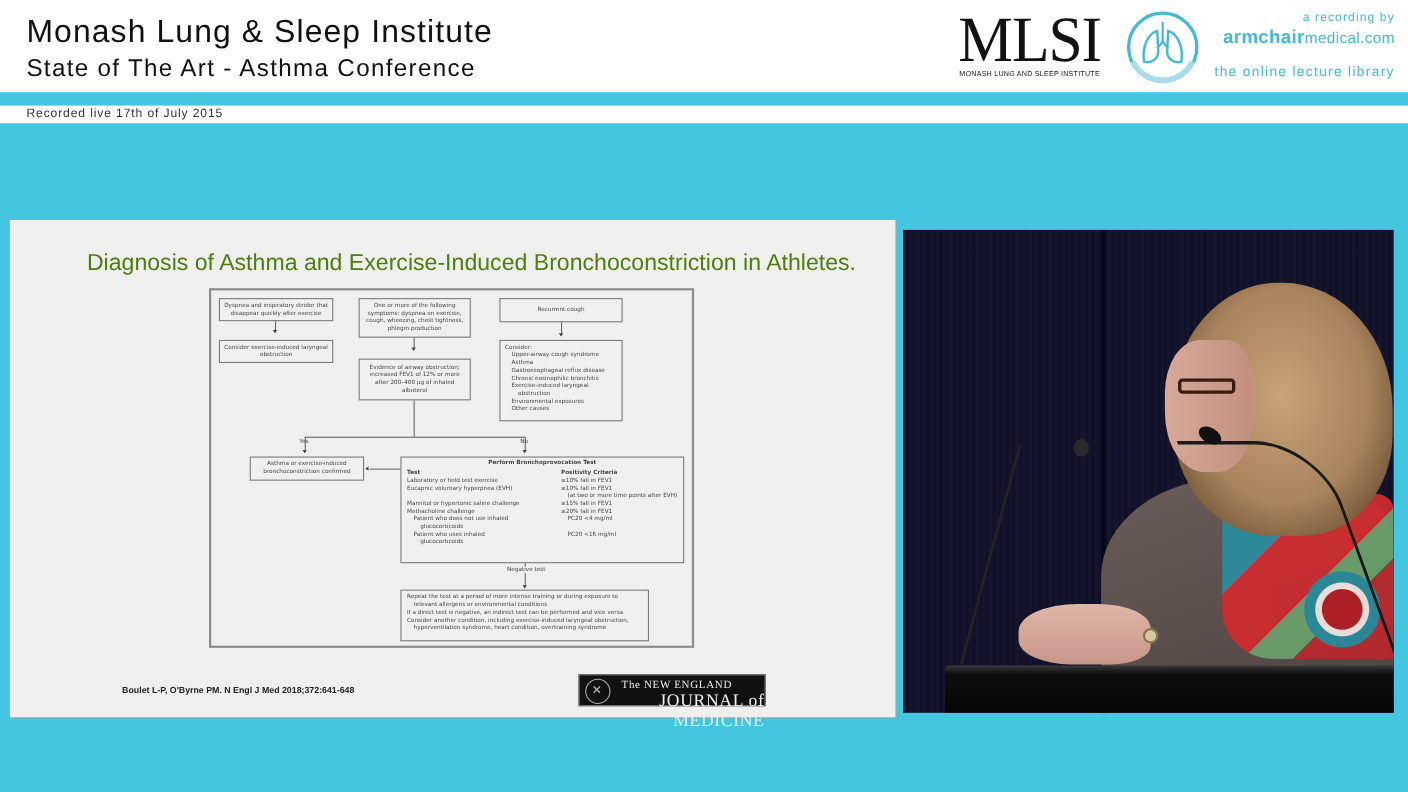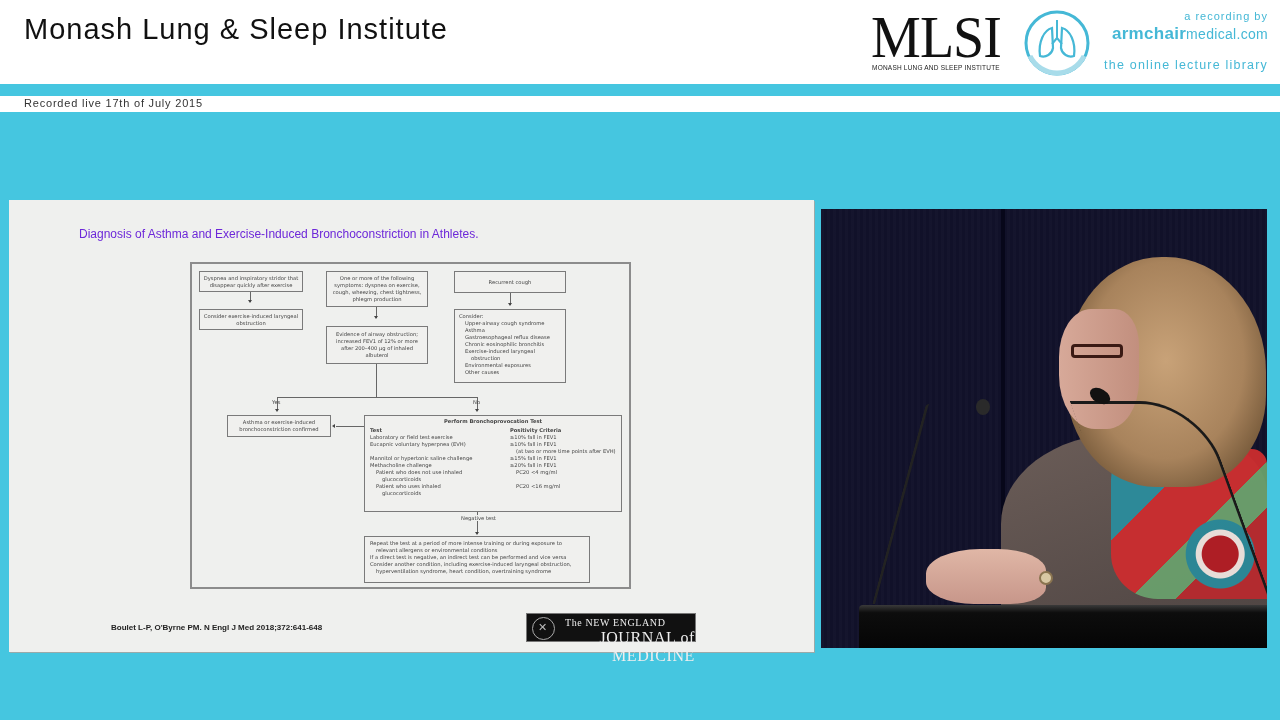--- a/index.html
+++ b/index.html
@@ -19,21 +19,21 @@
   .arm-brand { font-size: 17px; font-weight: bold; letter-spacing: 0.3px; margin-top: 2px; }
   .arm-brand .thin { font-weight: normal; font-size: 14px; }
   .arm-tag { font-size: 12.5px; letter-spacing: 1.2px; margin-top: 14px; }
 
   .strip1 { position: absolute; left: 0; top: 84px; width: 1280px; height: 12px; background: #45c6e0; }
   .rec-bar { position: absolute; left: 0; top: 96px; width: 1280px; height: 16px; background: #ffffff; }
   .rec-text { position: absolute; left: 24px; top: 1px; font-size: 11px; color: #333; letter-spacing: 0.8px; }
 
   
   .slide { position: absolute; left: 9px; top: 200px; width: 805px; height: 452px; background: #eff0ee; box-shadow: 1px 1px 0 #9aa; }
-  .slide-title { position: absolute; left: 70px; top: 27px; font-size: 12px; color: #6d28d9; white-space: nowrap; }
+  .slide-title { position: absolute; left: 70px; top: 27px; font-size: 21px; color: #4d7c0f; white-space: nowrap; }
   .chart-frame { position: absolute; left: 181px; top: 62px; width: 441px; height: 327px; border: 2px solid #8c8c8c; background: #eff0ee; }
   .fbox { position: absolute; border: 1.5px solid #7a7a7a; background: #f0f0ee; font-family: "DejaVu Sans", sans-serif; font-size: 5.2px; line-height: 7px; color: #444; }
   .fbox.c { text-align: center; display: flex; flex-direction: column; justify-content: center; align-items: center; }
   .fline { position: absolute; background: #666; }
   .fline.v { width: 1px; }
   .fline.h { height: 1px; }
   .arrow-down { position: absolute; width: 0; height: 0; border-left: 2px solid transparent; border-right: 2px solid transparent; border-top: 3px solid #444; }
   .arrow-left { position: absolute; width: 0; height: 0; border-top: 2px solid transparent; border-bottom: 2px solid transparent; border-right: 3px solid #444; }
   .flabel { position: absolute; font-family: "DejaVu Sans", sans-serif; font-size: 5.2px; color: #444; white-space: nowrap; }
   .list-item { padding-left: 6px; }
@@ -67,20 +67,21 @@
   .mic-left-head { position: absolute; left: 155px; top: 190px; width: 14px; height: 16px; background: #2a2a2a; border-radius: 50%; }
   .mic-right-head { position: absolute; left: 268px; top: 180px; width: 22px; height: 14px; background: #111; border-radius: 50%; transform: rotate(30deg); }
   .mic-right { position: absolute; left: 285px; top: 192px; width: 130px; height: 200px; border-top: 3px solid #1a1a1a; border-right: 3px solid #1a1a1a; border-radius: 0 60px 0 0; transform: skewX(20deg); }
   .podium { position: absolute; left: 38px; top: 396px; width: 408px; height: 43px; background: linear-gradient(180deg, #3a3a3a 0, #0d0d0d 18%, #050505 100%); border-radius: 4px 0 0 0; }
 </style>
 </head>
 <body>
 
 <div class="header">
   <div class="h-title">Monash Lung &amp; Sleep Institute</div>
+  <div class="h-sub">State of The Art - Asthma Conference</div>
 
   <div class="mlsi">
     <div class="mlsi-big">MLSI</div>
     <div class="mlsi-small">MONASH LUNG AND SLEEP INSTITUTE</div>
   </div>
 
   <svg class="lung-logo" viewBox="0 0 70 70">
     <circle cx="35" cy="35" r="31" fill="none" stroke="#45b8d6" stroke-width="3"></circle>
     <path d="M8 48 A30 30 0 0 0 62 48" fill="none" stroke="#a8dcea" stroke-width="5"></path>
     <path d="M30 20 C22 22 16 34 18 48 C24 50 30 46 31 40 Z" fill="none" stroke="#45b8d6" stroke-width="2.2"></path>

